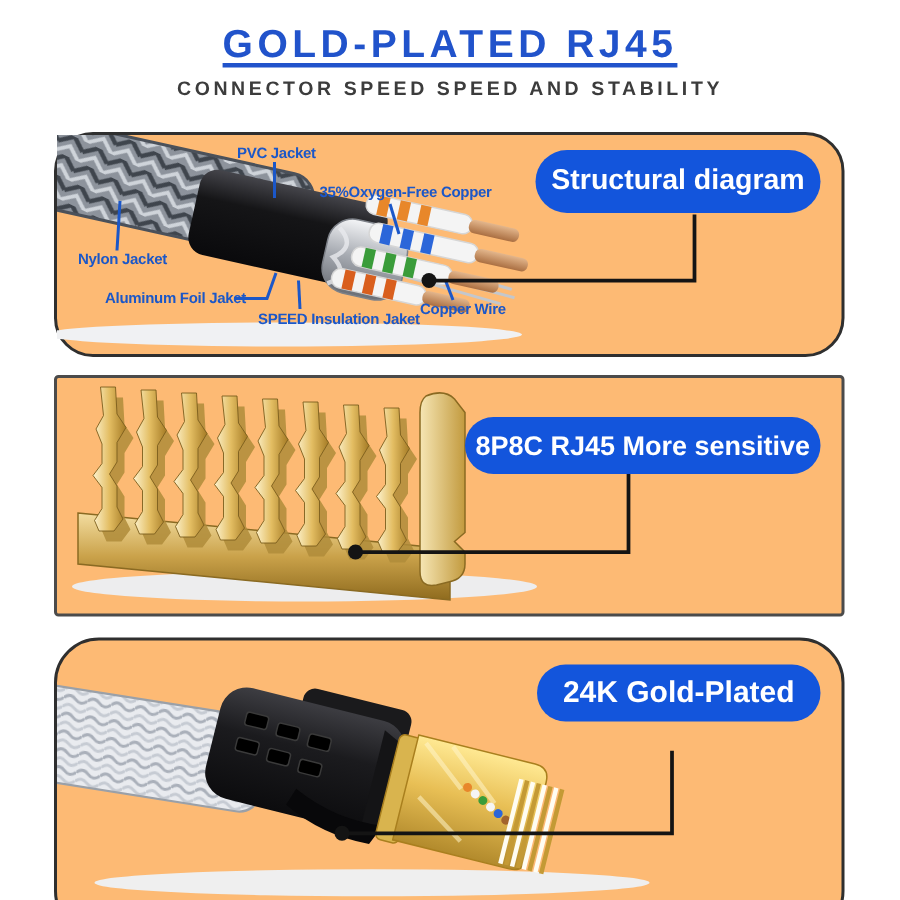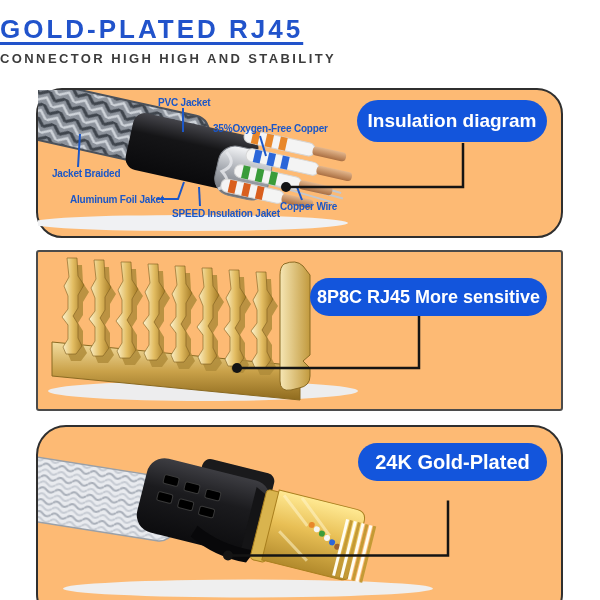--- a/index.html
+++ b/index.html
@@ -1,21 +1,21 @@
 <!DOCTYPE html>
 <html style="--accent: #1355dc; --title-blue: #2153cb; --label-blue: #1b57c8;"><head>
 <meta charset="utf-8">
 <style>
   html,body{margin:0;padding:0;}
   body{
     width:600px;height:600px;position:relative;overflow:hidden;background:#ffffff;
     font-family:"Liberation Sans", sans-serif;
   }
   
-  .hdr{position:absolute;left:0;top:0;width:600px;}
+  .hdr{position:absolute;left:0;top:0;width:600px;text-align:center;}
   .title{
     margin-top:14px;font-size:26px;font-weight:800;letter-spacing:3px;
     color:var(--title-blue,#2153cb);
     text-decoration:underline;text-decoration-thickness:3px;text-underline-offset:4px;
     white-space:nowrap;
   }
   .subtitle{
     margin-top:6px;font-size:13px;font-weight:700;letter-spacing:2.4px;
     color:#3c3c3c;white-space:nowrap;
   }
@@ -45,21 +45,21 @@
   #lbl-nylon{left:14px;top:78px;}
   #lbl-aluminum{left:32px;top:104px;}
   #lbl-hdpe{left:134px;top:118px;}
   #lbl-ground{left:242px;top:111px;}
 </style>
 </head>
 <body>
 
 <div class="hdr">
   <div class="title">GOLD-PLATED RJ45</div>
-  <div class="subtitle">CONNECTOR HIGH HIGH AND STABILITY</div>
+  <div class="subtitle">CONNECTOR SPEED SPEED AND STABILITY</div>
 </div>
 
 <div class="panel" id="panel-structure">
 
   <svg class="art" viewBox="0 0 523 146">
     <defs>
       <pattern id="braidD" width="18" height="14" patternUnits="userSpaceOnUse" patternTransform="rotate(13)">
         <rect width="18" height="14" fill="#8d939c"></rect>
         <path d="M0,7 L9,0 L18,7" stroke="#3f454d" stroke-width="3" fill="none"></path>
         <path d="M0,14 L9,7 L18,14" stroke="#cfd4da" stroke-width="2.5" fill="none"></path>
@@ -131,26 +131,26 @@
     </g>
   </svg>
 
   <svg class="leads" viewBox="0 0 523 146">
     <path d="M248,97 L425,97 L425,53" stroke="#141414" stroke-width="2.5" fill="none"></path>
     <circle cx="248" cy="97" r="5" fill="#141414"></circle>
   </svg>
 
   <div class="lbl" id="lbl-pvc">PVC Jacket</div>
   <div class="lbl" id="lbl-copper">35%Oxygen-Free Copper</div>
-  <div class="lbl" id="lbl-nylon">Jacket Braided</div>
+  <div class="lbl" id="lbl-nylon">Nylon Jacket</div>
   <div class="lbl" id="lbl-aluminum">Aluminum Foil Jaket</div>
   <div class="lbl" id="lbl-hdpe">SPEED Insulation Jaket</div>
   <div class="lbl" id="lbl-ground">Copper Wire</div>
 
-  <div class="badge" id="badge-structure">Insulation diagram</div>
+  <div class="badge" id="badge-structure">Structural diagram</div>
 </div>
 
 <div class="panel" id="panel-pins">
 
   <svg class="art" viewBox="0 0 523 157">
     <defs>
       <linearGradient id="goldPin" x1="0" y1="0" x2="1" y2="0">
         <stop offset="0" stop-color="#fdf3cf"></stop>
           <stop offset="0.5" stop-color="#e3bd62"></stop>
           <stop offset="1" stop-color="#a57b25"></stop>

